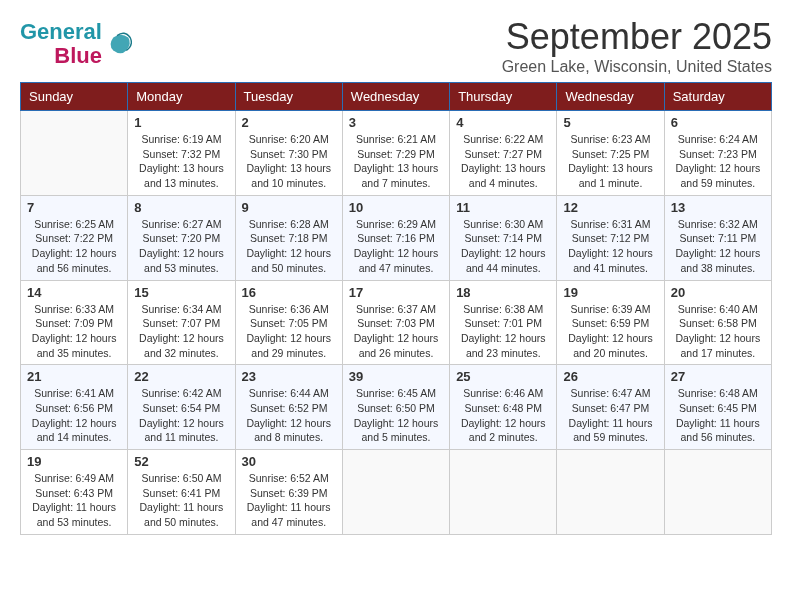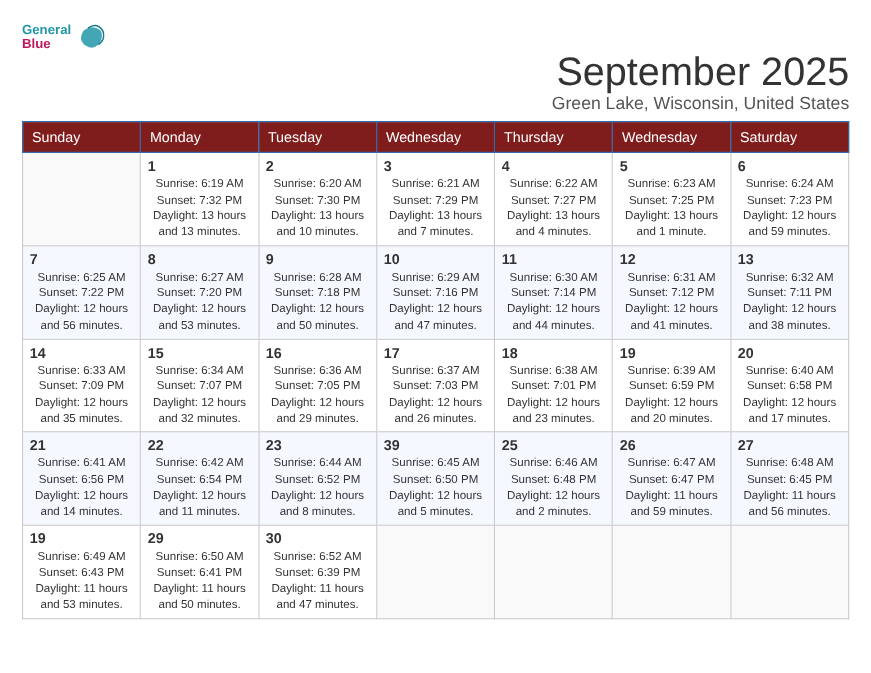--- a/index.html
+++ b/index.html
@@ -15,36 +15,36 @@
       align-items: flex-start;
       justify-content: space-between;
       margin-bottom: 6px;
     }
     .logo {
       display: flex;
       align-items: center;
       margin-top: 4px;
     }
     .logo-text {
-      font-size: 12px;
+      font-size: 22px;
       font-weight: bold;
       color: #333;
       line-height: 1.1;
+      text-align: right;
     }
     .logo-text span {
       color: #2196a8;
     }
     .logo-icon {
       width: 28px;
       height: 28px;
       margin-left: 2px;
     }
     .title-block {
       text-align: right;
-      margin-top: 28px;
     }
     .month-title {
       font-size: 36px;
       color: #333;
       font-weight: normal;
     }
     .location {
       font-size: 16px;
       color: #555;
     }
@@ -245,21 +245,21 @@
           <span class="day-number">27</span>
           <div class="day-info">Sunrise: 6:48 AM<br>Sunset: 6:45 PM<br>Daylight: 11 hours and 56 minutes.</div>
         </td>
       </tr>
       <tr>
         <td>
           <span class="day-number">19</span>
           <div class="day-info">Sunrise: 6:49 AM<br>Sunset: 6:43 PM<br>Daylight: 11 hours and 53 minutes.</div>
         </td>
         <td>
-          <span class="day-number">29</span>
+          <span class="day-number">52</span>
           <div class="day-info">Sunrise: 6:50 AM<br>Sunset: 6:41 PM<br>Daylight: 11 hours and 50 minutes.</div>
         </td>
         <td>
           <span class="day-number">30</span>
           <div class="day-info">Sunrise: 6:52 AM<br>Sunset: 6:39 PM<br>Daylight: 11 hours and 47 minutes.</div>
         </td>
         <td class="empty"></td>
         <td class="empty"></td>
         <td class="empty"></td>
         <td class="empty"></td>

